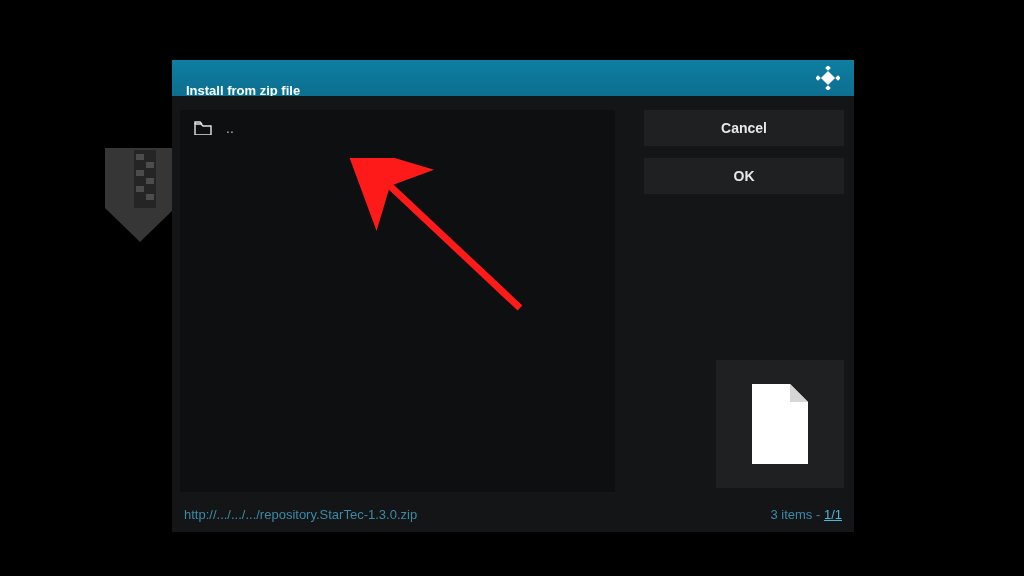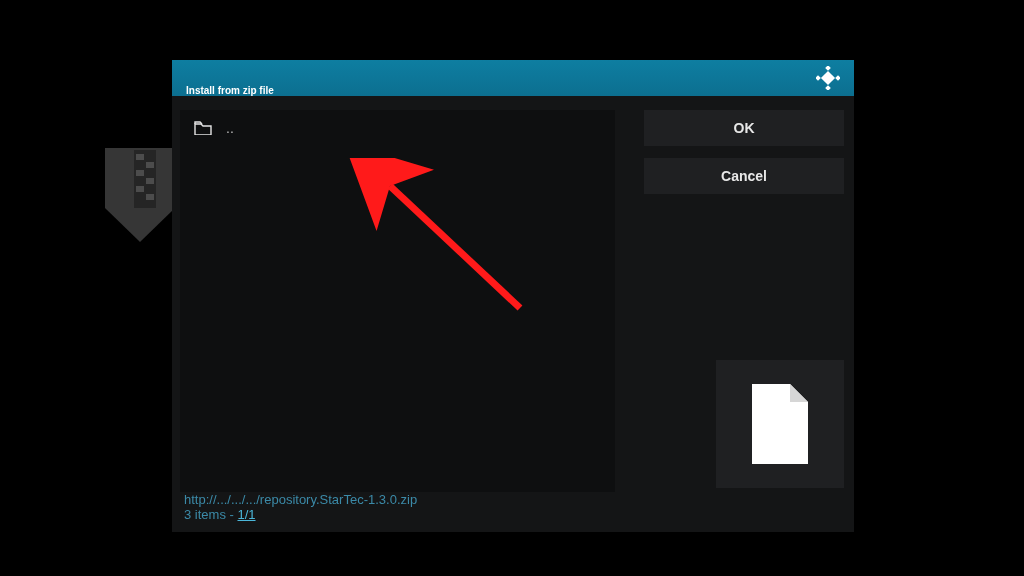--- a/index.html
+++ b/index.html
@@ -22,21 +22,21 @@
   .titlebar {
     height: 36px;
     background: linear-gradient(to bottom, #0e7ea1, #0c6f90);
     display: flex;
     align-items: center;
     padding: 0 14px;
     justify-content: space-between;
   }
   .titlebar-text {
     font-weight: bold;
-    font-size: 10px;
+    font-size: 13px;
     color: #fff;
     margin-top: 25px;
   }
   .body {
     background: #141516;
     height: 436px;
     position: relative;
   }
   .filelist {
     position: absolute;
@@ -98,21 +98,20 @@
     justify-content: center;
   }
   .status {
     position: absolute;
     left: 12px;
     right: 12px;
     bottom: 10px;
     display: flex;
     justify-content: space-between;
     font-size: 13px;
-    flex-direction: column;
   }
   .status-path {
     color: #3b8aa8;
   }
   .status-count {
     color: #3b8aa8;
   }
   .status-count .hl {
     color: #4bb6d9;
     text-decoration: underline;
@@ -175,24 +174,24 @@
           <path d="M1 3 v-2 h5 l2 2" fill="none" stroke="#e5e5e5" stroke-width="1.4"></path>
         </svg>
         <span class="row-label">..</span>
       </div>
 
 
     </div>
 
     <div class="sidebar">
       <div class="btn">
-        <span>OK</span>
+        <span>Cancel</span>
       </div>
       <div class="btn">
-        <span>Cancel</span>
+        <span>OK</span>
       </div>
     </div>
 
     <div class="thumb-box">
       <svg width="64" height="80" viewBox="0 0 64 80">
         <path d="M4 0 h38 l18 18 v62 h-56 z" fill="#fff"></path>
         <path d="M42 0 l18 18 h-18 z" fill="#d6d6d6"></path>
       </svg>
     </div>
 

